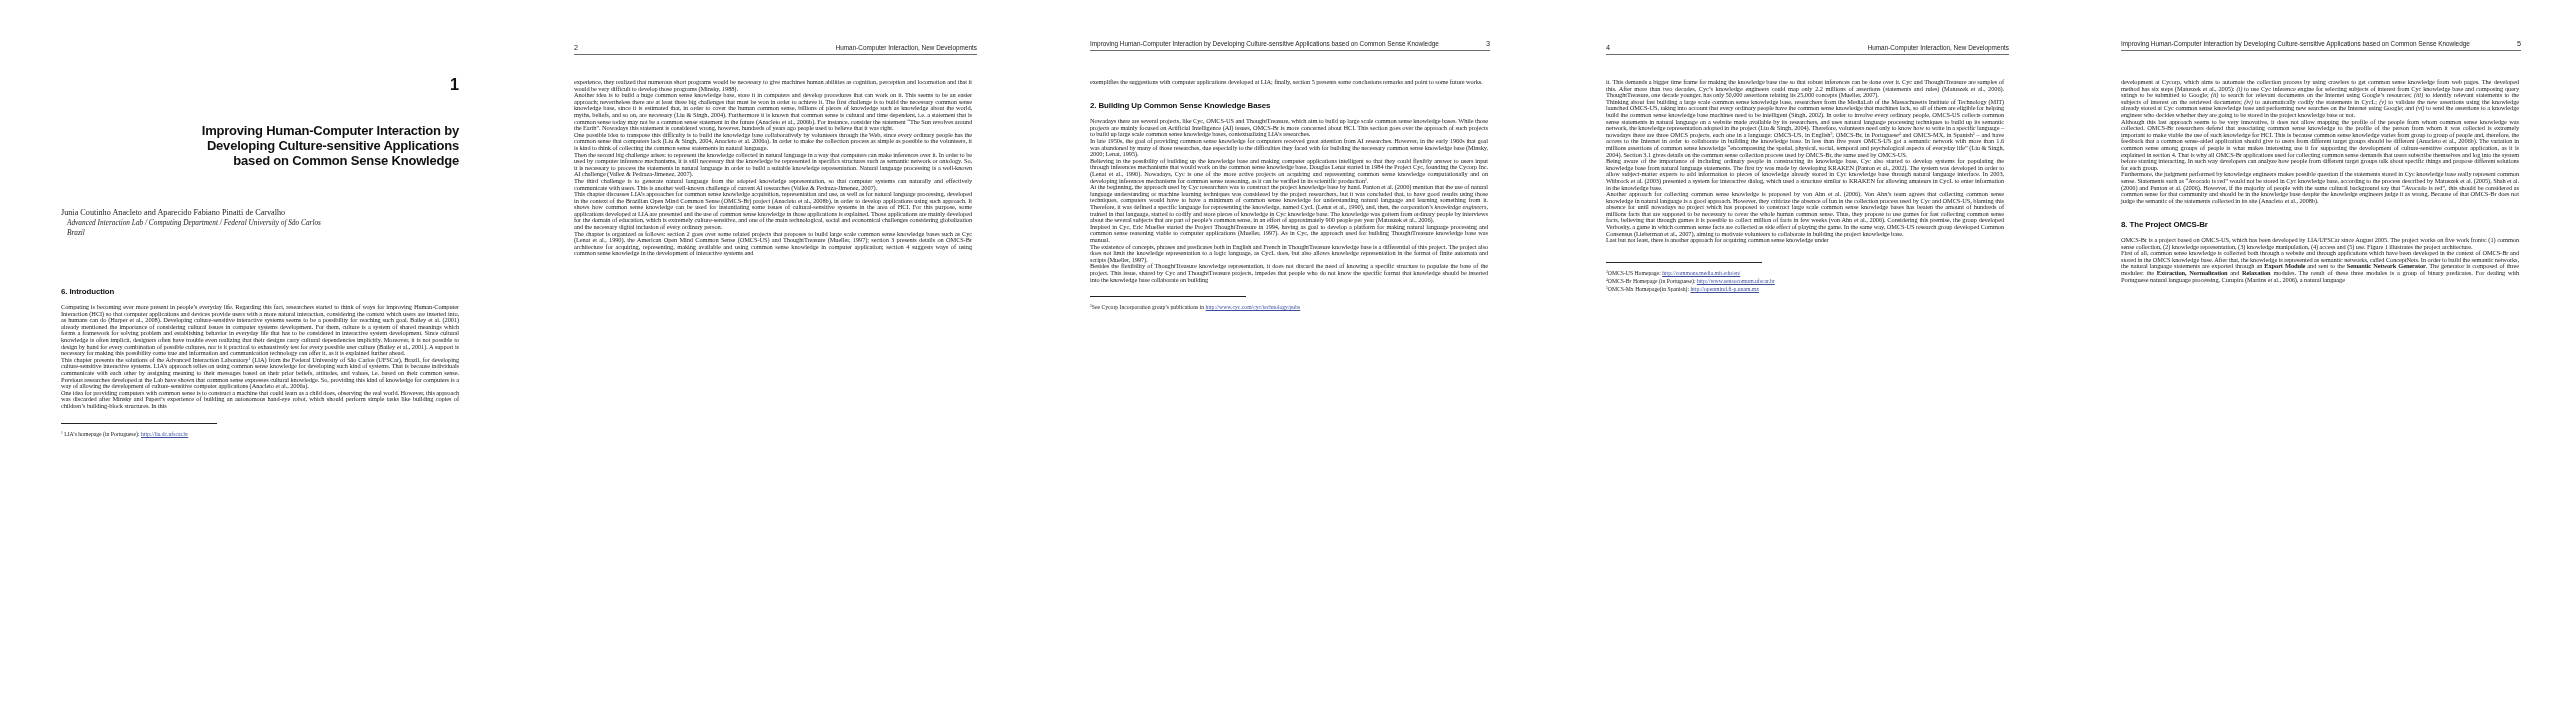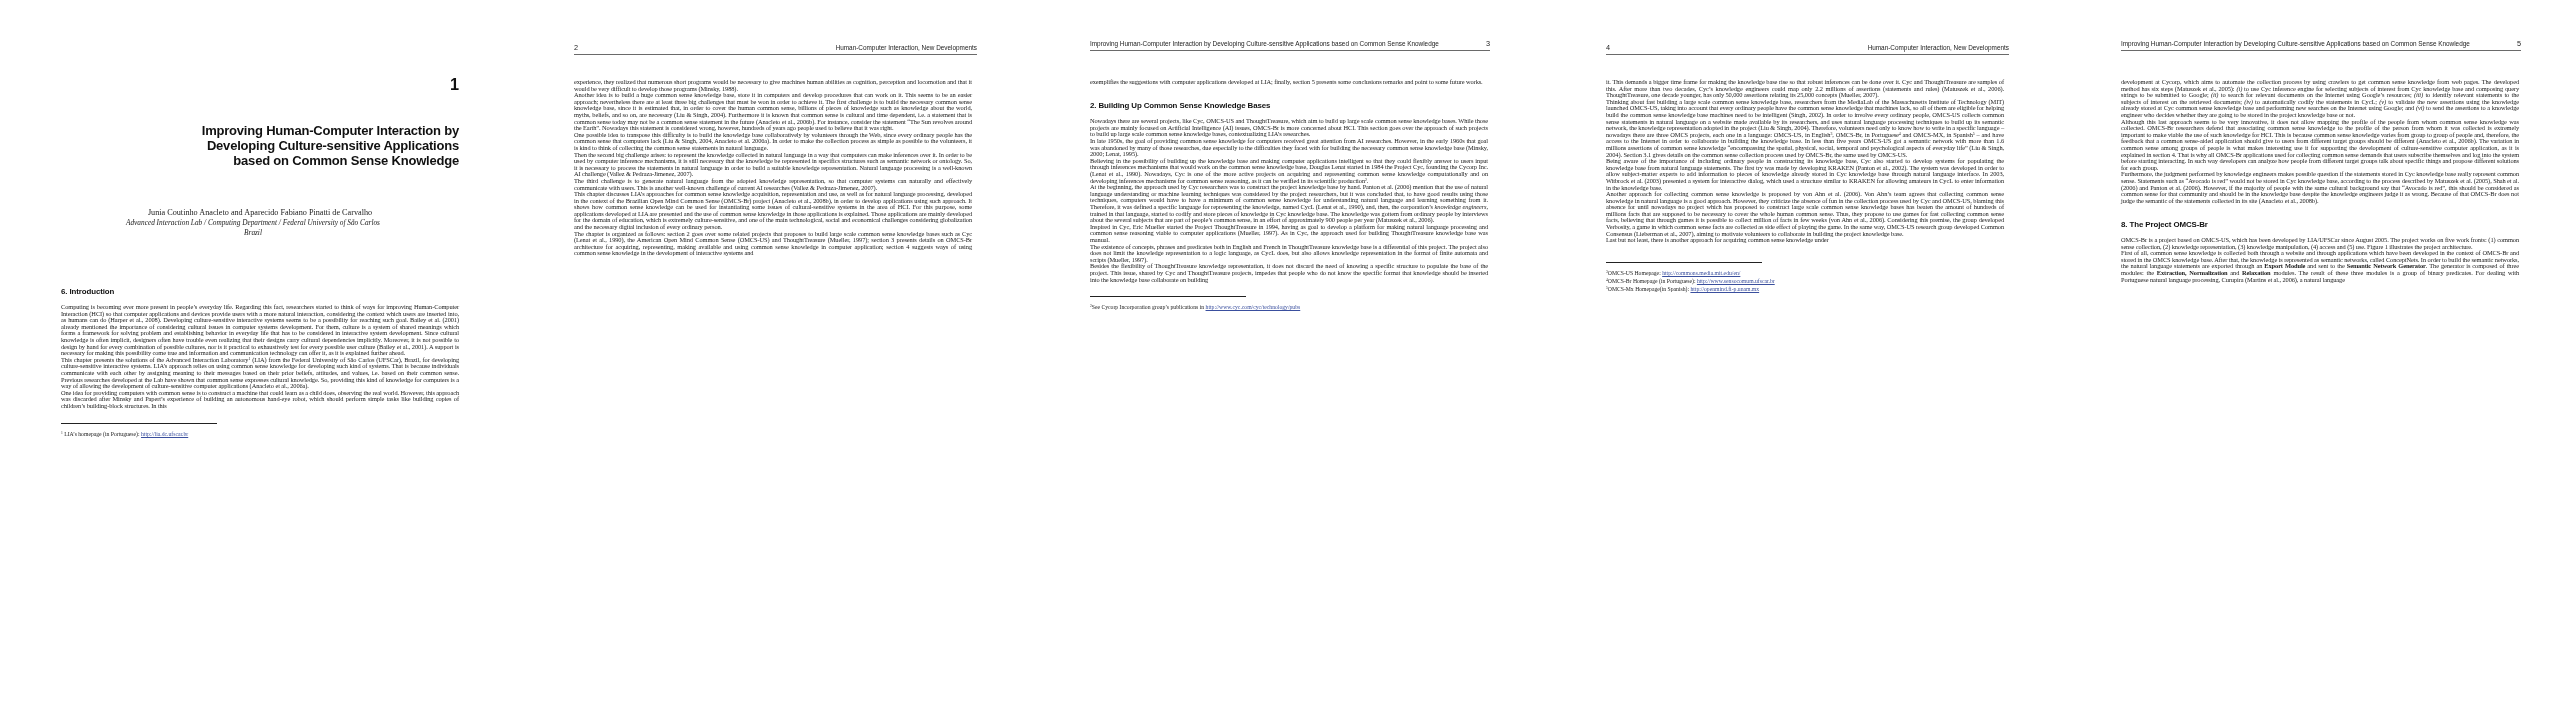--- a/index.html
+++ b/index.html
@@ -8,22 +8,22 @@
   .col { position:absolute; left:61px; width:398px; }
   .running-head { position:absolute; left:61px; width:403px; top:44px; border-bottom:0.9px solid #6a6a6a; font-family:"Liberation Sans", sans-serif; font-size:6.4px; line-height:7.9px; padding-bottom:1.8px; color:#222; }
   .running-head.even { display:flex; justify-content:space-between; align-items:flex-end; }
   .running-head.odd { display:flex; justify-content:space-between; align-items:flex-start; top:40px; width:400px; }
   .running-head .num { font-size:7.3px; }
   .running-head .title-odd { width:363px; }
   p.body { margin:0; font-size:6.4px; line-height:6.6px; text-align:justify; letter-spacing:-0.1px; }
   h2.sec { margin:0; font-family:"Liberation Sans", sans-serif; font-weight:bold; font-size:7.9px; line-height:9.7px; letter-spacing:-0.1px; color:#111; }
   .chapter-num { position:absolute; left:61px; width:398px; top:75px; text-align:right; font-family:"Liberation Sans", sans-serif; font-weight:bold; font-size:16.3px; color:#111; }
   .chapter-title { position:absolute; left:61px; width:398px; top:123px; text-align:right; font-family:"Liberation Sans", sans-serif; font-weight:bold; font-size:13px; line-height:15px; letter-spacing:-0.2px; color:#111; }
-  .authors { position:absolute; left:61px; width:398px; top:208px; text-align:center; font-size:8.2px; line-height:9.7px; color:#222; }
-  .affil { position:absolute; left:54px; width:398px; top:218px; text-align:center; font-style:italic; font-size:7.3px; line-height:9.7px; color:#222; }
+  .authors { position:absolute; left:61px; width:398px; top:208px; text-align:left; font-size:8.2px; line-height:9.7px; color:#222; }
+  .affil { position:absolute; left:67px; width:398px; top:218px; text-align:left; font-style:italic; font-size:7.3px; line-height:9.7px; color:#222; }
   .fn-rule { width:156px; border-top:0.8px solid #222; margin:0 0 6px 0; }
   .footnote { font-size:5.7px; line-height:7.3px; color:#222; margin:0; }
   .footnote sup { font-size:3.6px; vertical-align:1.8px; }
   .footnote .link { color:#3a4f9e; text-decoration:underline; }
   sup.fnref { font-size:3.9px; vertical-align:1.8px; line-height:0; }
   b { font-weight:bold; }
   i { font-style:italic; }
 </style>
 </head>
 <body>

